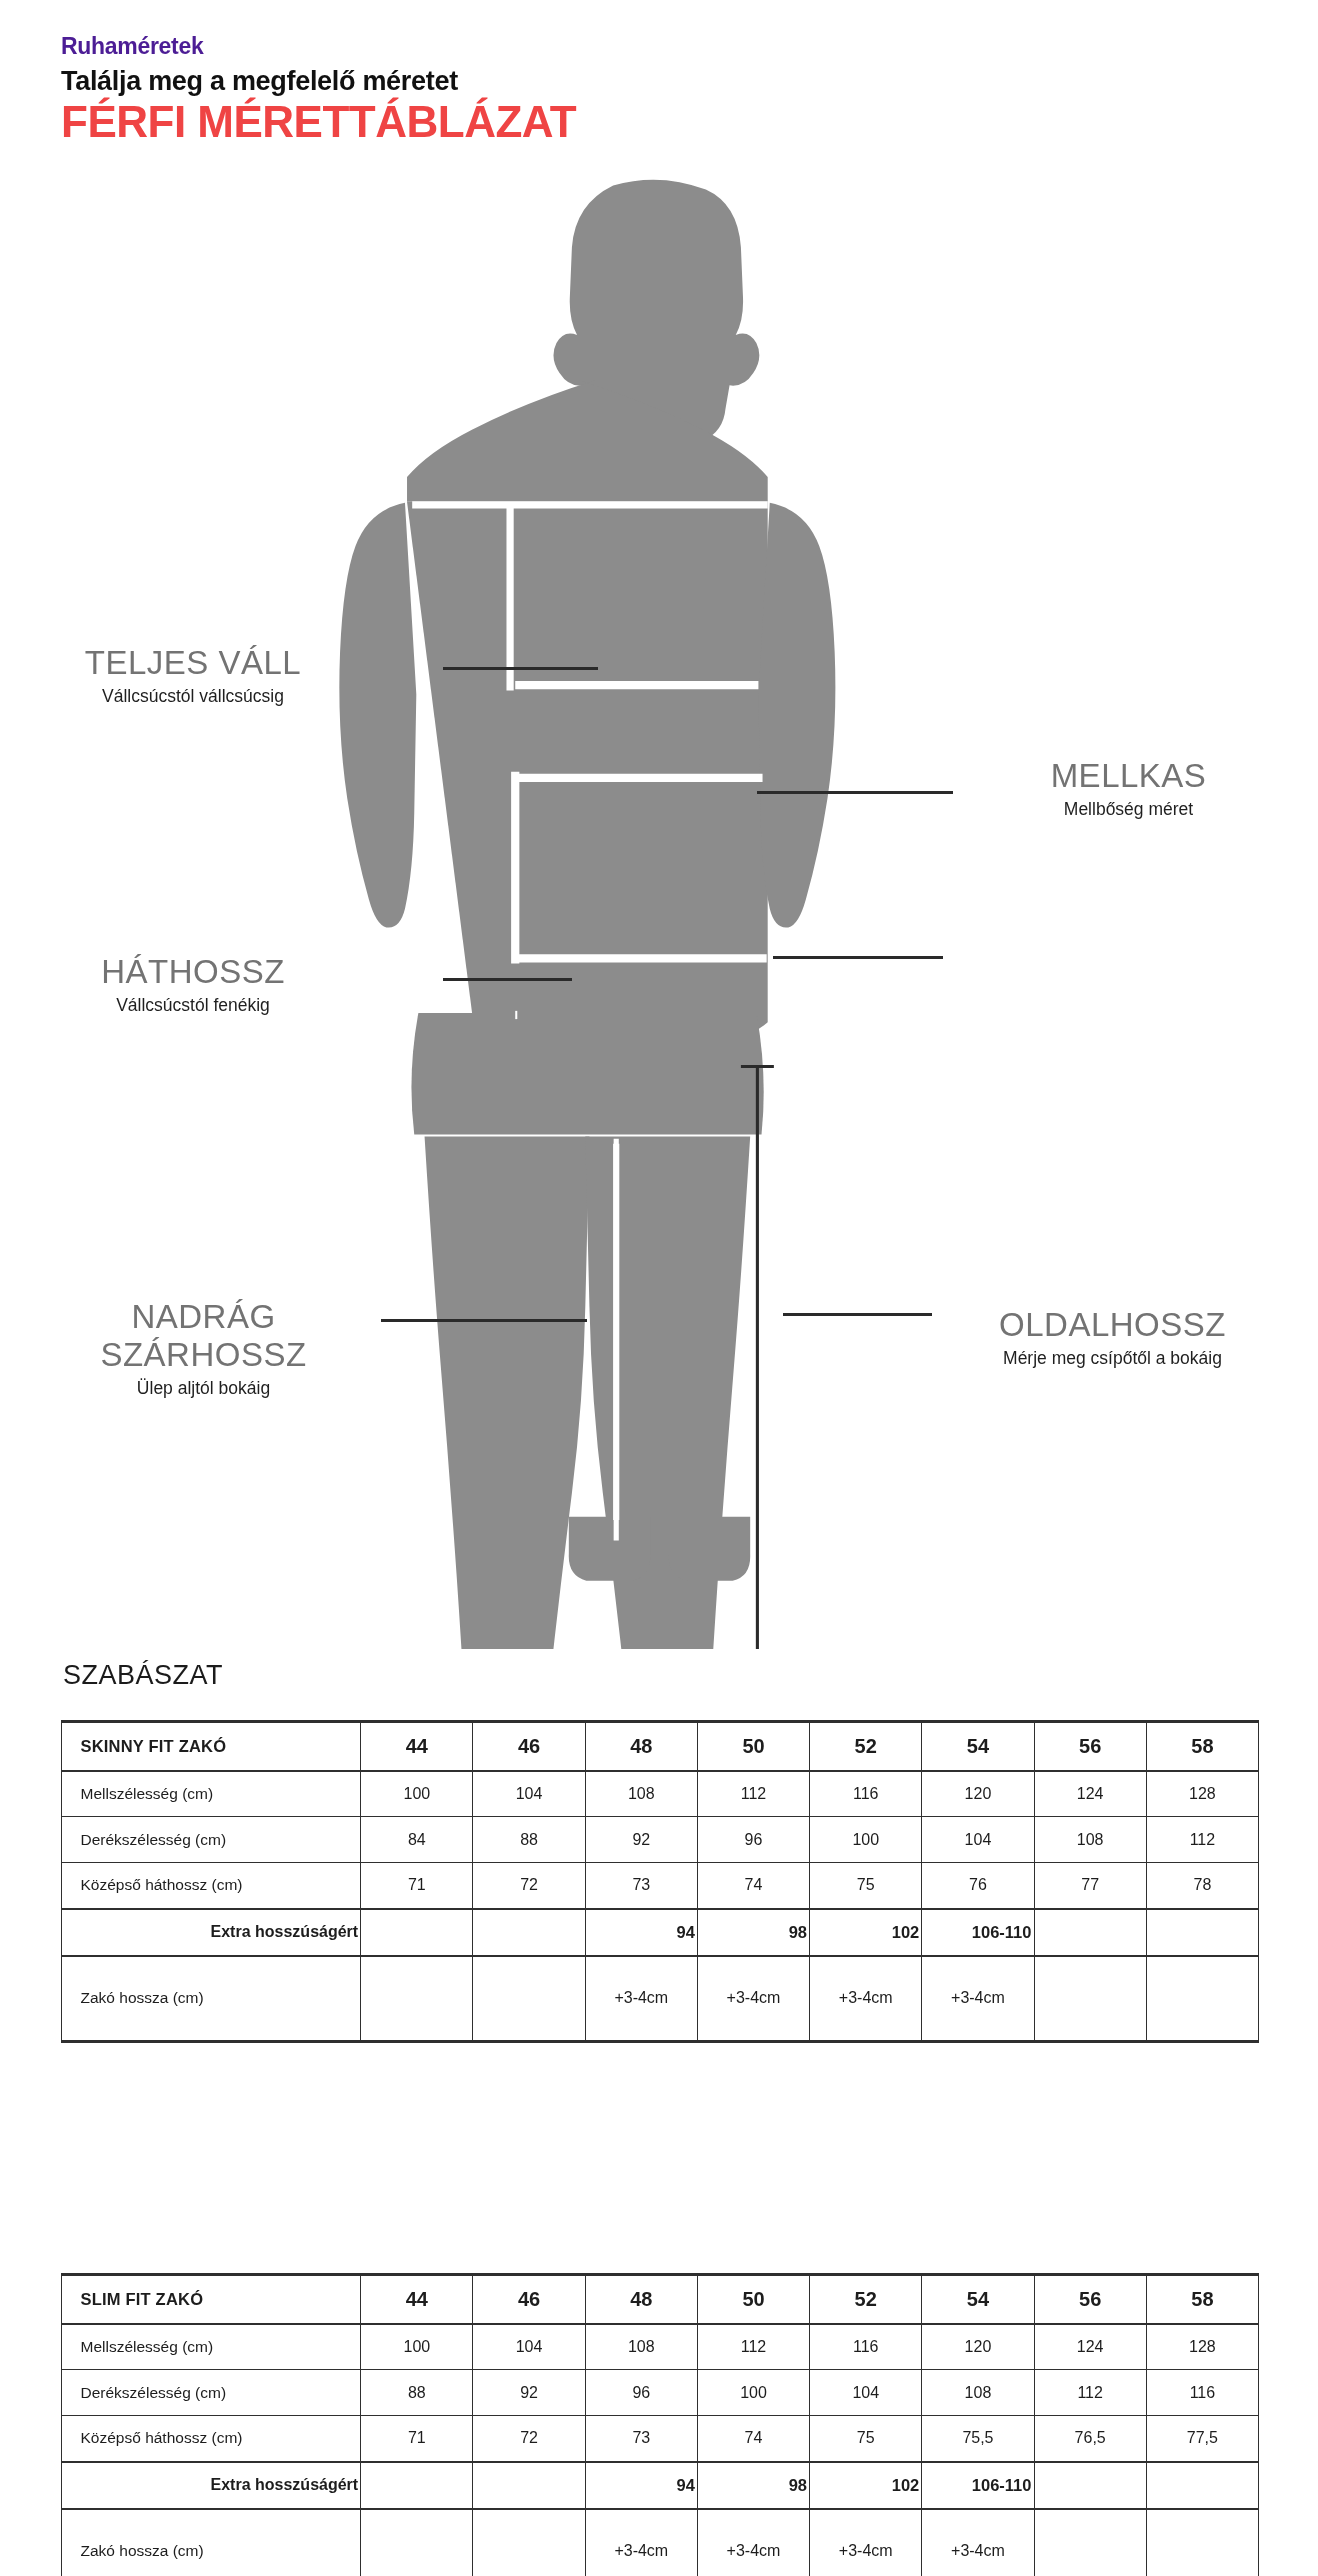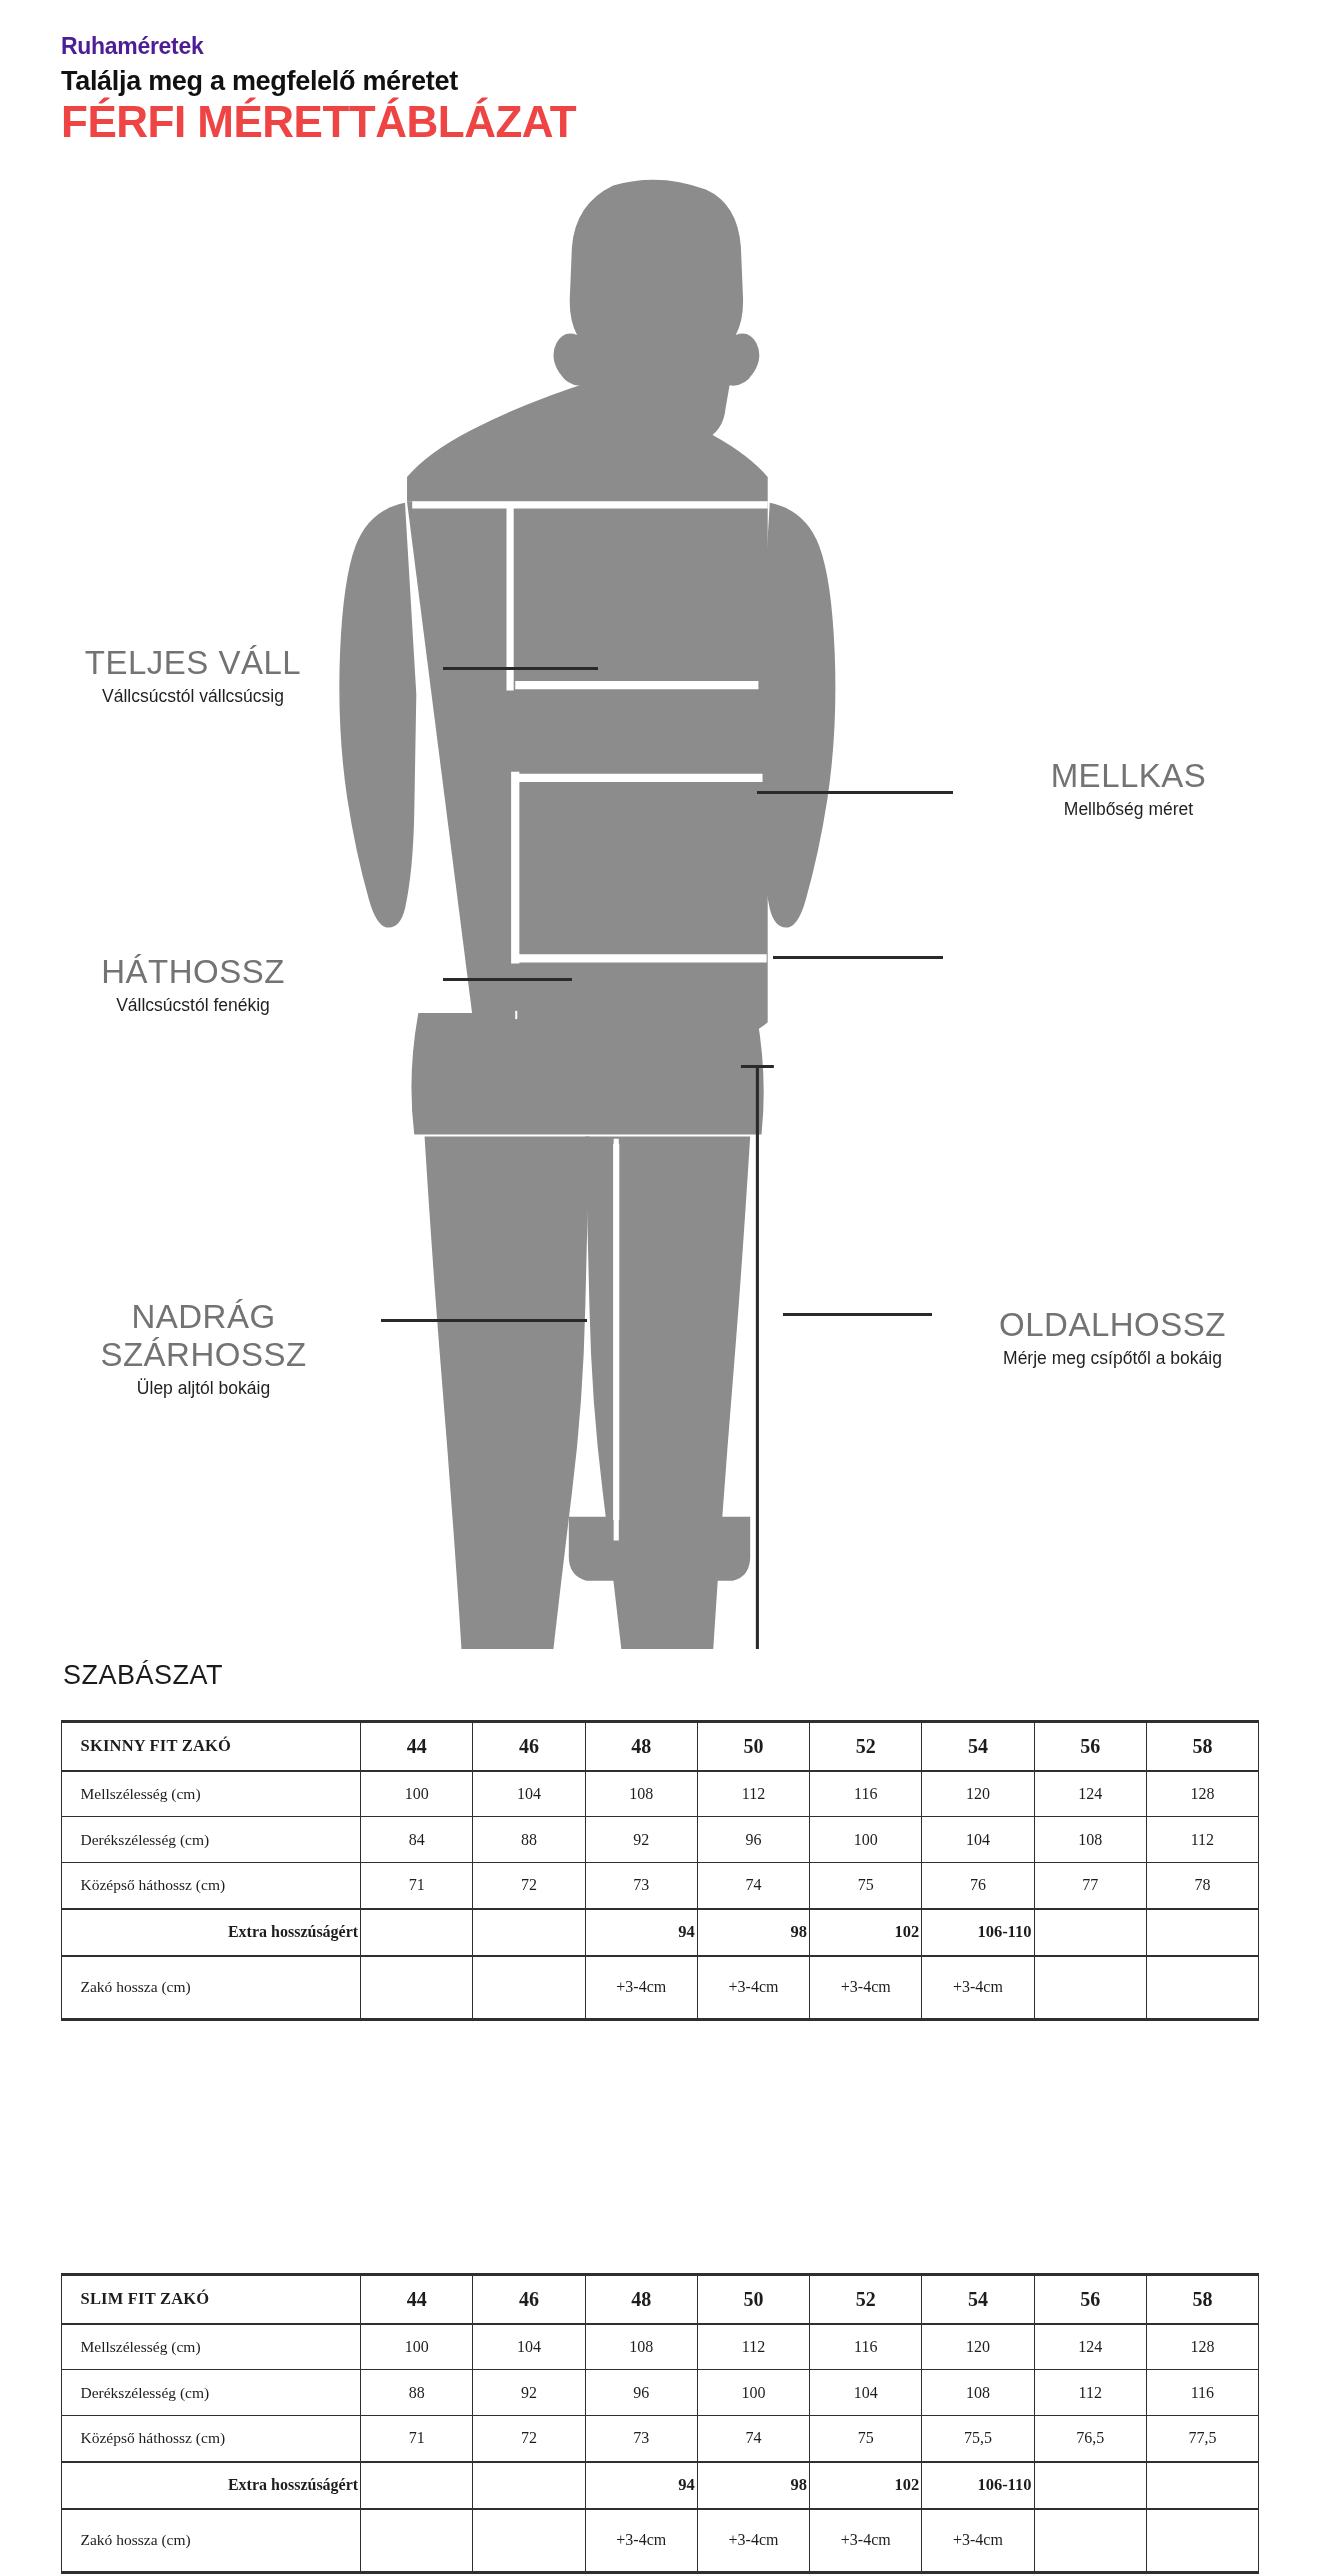--- a/index.html
+++ b/index.html
@@ -69,21 +69,20 @@
     position: absolute; left: 63px; top: 1660px;
     font-size: 27px; font-weight: 400; letter-spacing: 0.5px; color: #1b1b1b;
   }
 
   
   .size-table {
     position: absolute;
     border-collapse: collapse;
     table-layout: fixed;
     background: #fff;
-    font-family: Liberation Serif, serif;
   }
   .size-table td, .size-table th {
     border: 1px solid #2f2f2f;
     text-align: center;
     vertical-align: middle;
     font-weight: 400;
     color: #1d1d1d;
     padding: 3.1px 2.1px;
   }
   .size-table .rowlabel {
@@ -99,21 +98,21 @@
   }
   .size-table tr.headrow td.rowlabel { font-size: 16.5px; letter-spacing: 0.2px; }
   .size-table tr.datarow td { font-size: 16px; height: 46px; }
   .size-table tr.datarow td.rowlabel { font-size: 15.5px; }
   .size-table tr.boldrow td {
     font-weight: 700; font-size: 16.5px; height: 47px;
     border-top-width: 2.6px; border-bottom-width: 2.6px; text-align: right;
   }
   .size-table tr.boldrow td.rowlabel { font-size: 16px; }
   .size-table tr.lastrow td { border-bottom-width: 3.1px; }
-  .size-table tr.tallrow td { height: 64px; line-height: 1.35; }
+  .size-table tr.tallrow td { height: 86px; line-height: 1.35; }
 
   #table-skinny   { left: 61px; top: 1720px; width: 1198px; }
   #table-slim     { left: 61px; top: 2273px; width: 1198px; }
 </style>
 </head>
 <body>
 
 <div class="header">
   <div class="hdr-kicker">Ruhaméretek</div>
   <div class="hdr-sub">Találja meg a megfelelő méretet</div>

